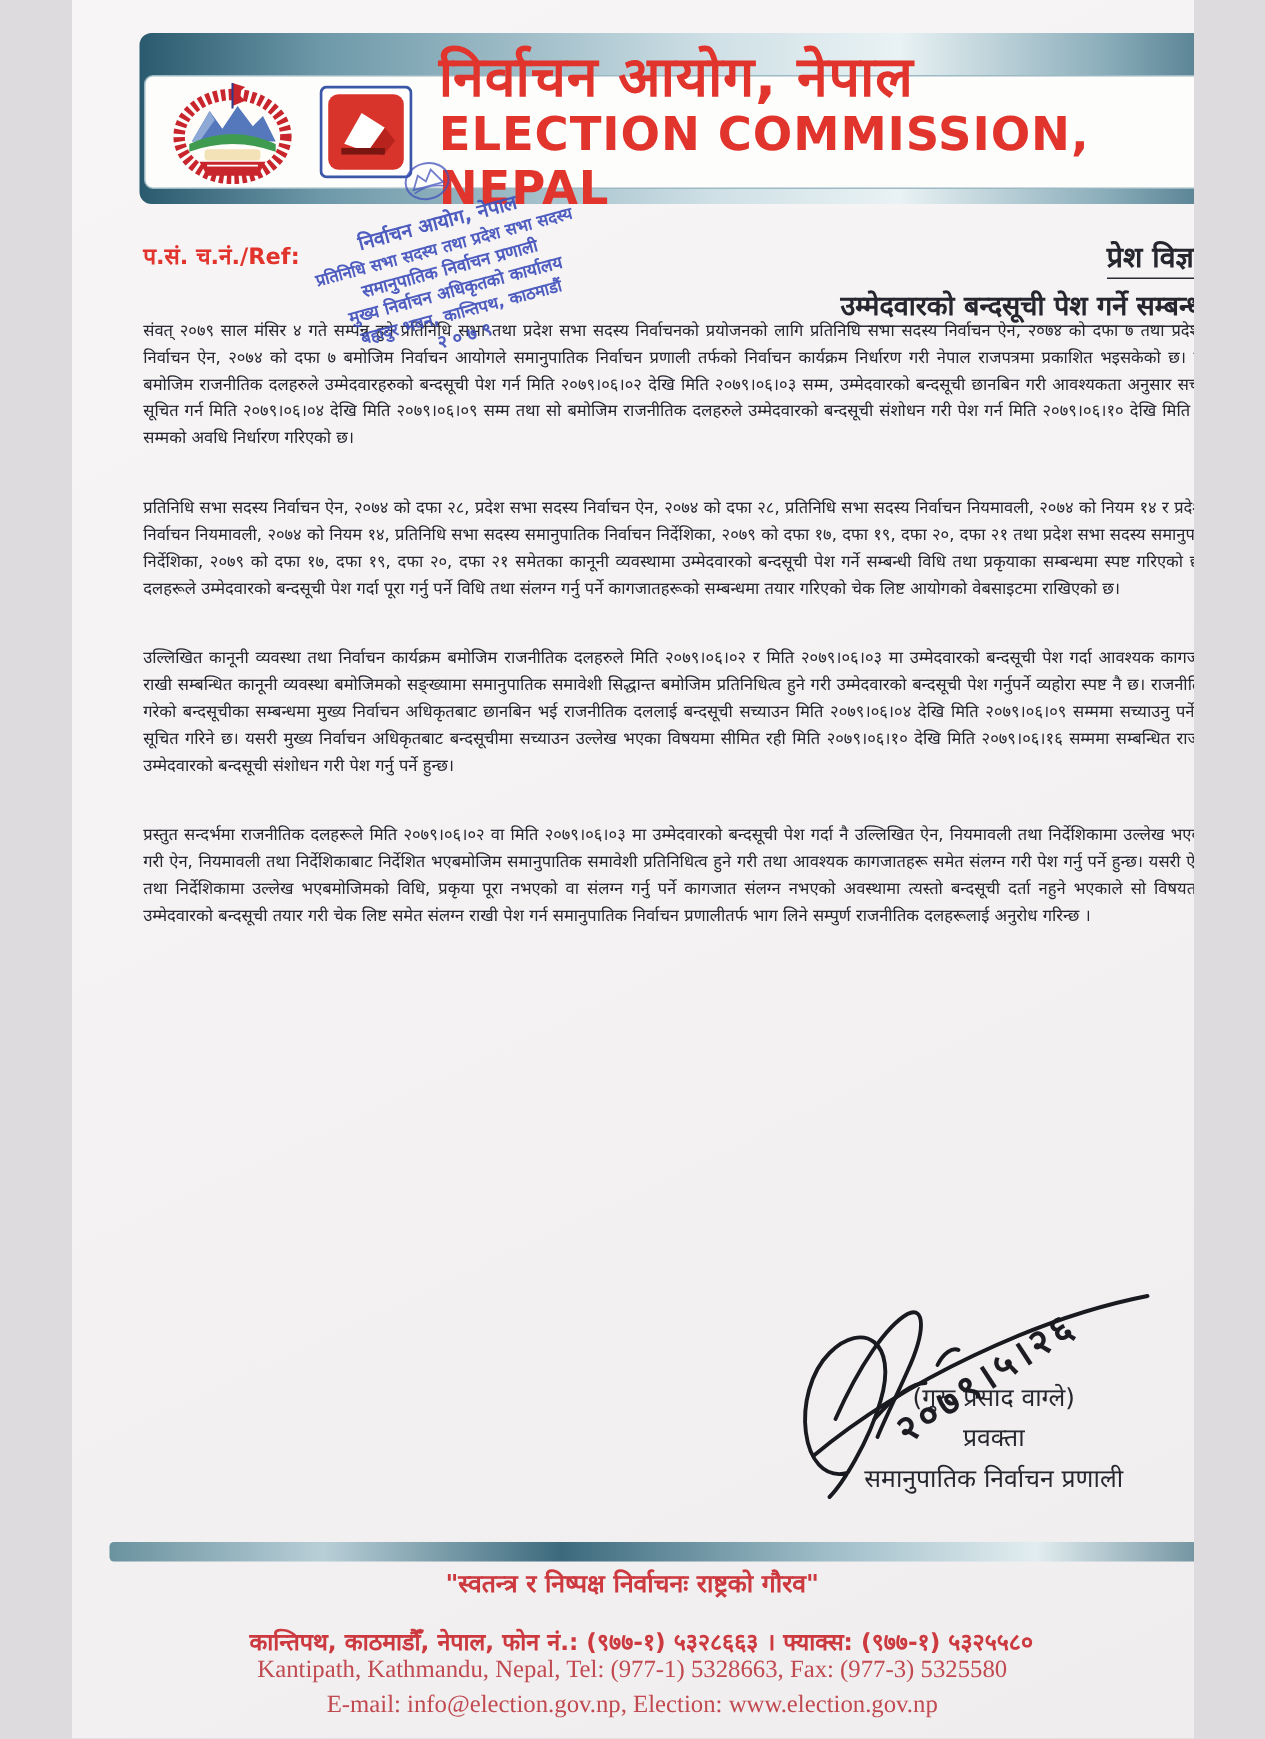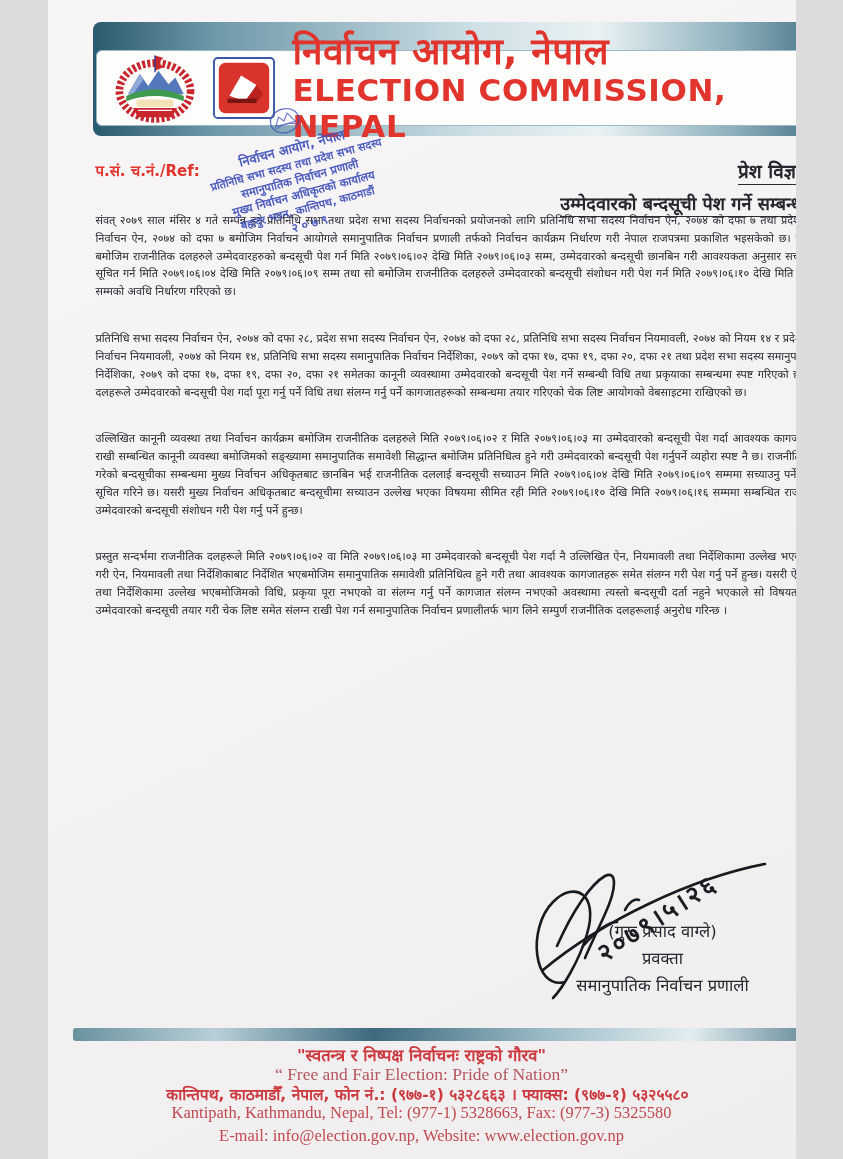--- a/index.html
+++ b/index.html
@@ -187,18 +187,17 @@
   <div class="sig-date">२०७९।५।२६</div>
 
   <div class="sig-block">
     <div>(गुरू प्रसाद वाग्ले)</div>
     <div>प्रवक्ता</div>
     <div>समानुपातिक निर्वाचन प्रणाली</div>
   </div>
 
   <div class="footer-bar"></div>
   <div class="footer f-np-slogan">"स्वतन्त्र र निष्पक्ष निर्वाचनः राष्ट्रको गौरव"</div>
-  <div class="footer f-en-slogan">“ Free and Fair Election: Pride of Nation”</div>
   <div class="footer f-np-addr">कान्तिपथ, काठमाडौँ, नेपाल, फोन नं.: (९७७-१) ५३२८६६३ । फ्याक्स: (९७७-१) ५३२५५८०</div>
   <div class="footer f-en-addr">Kantipath, Kathmandu, Nepal, Tel: (977-1) 5328663, Fax: (977-3) 5325580</div>
-  <div class="footer f-contact">E-mail: info@election.gov.np, Website: www.election.gov.np</div>
+  <div class="footer f-contact">E-mail: info@election.gov.np, Election: www.election.gov.np</div>
 
 </div>
 
 </body></html>

